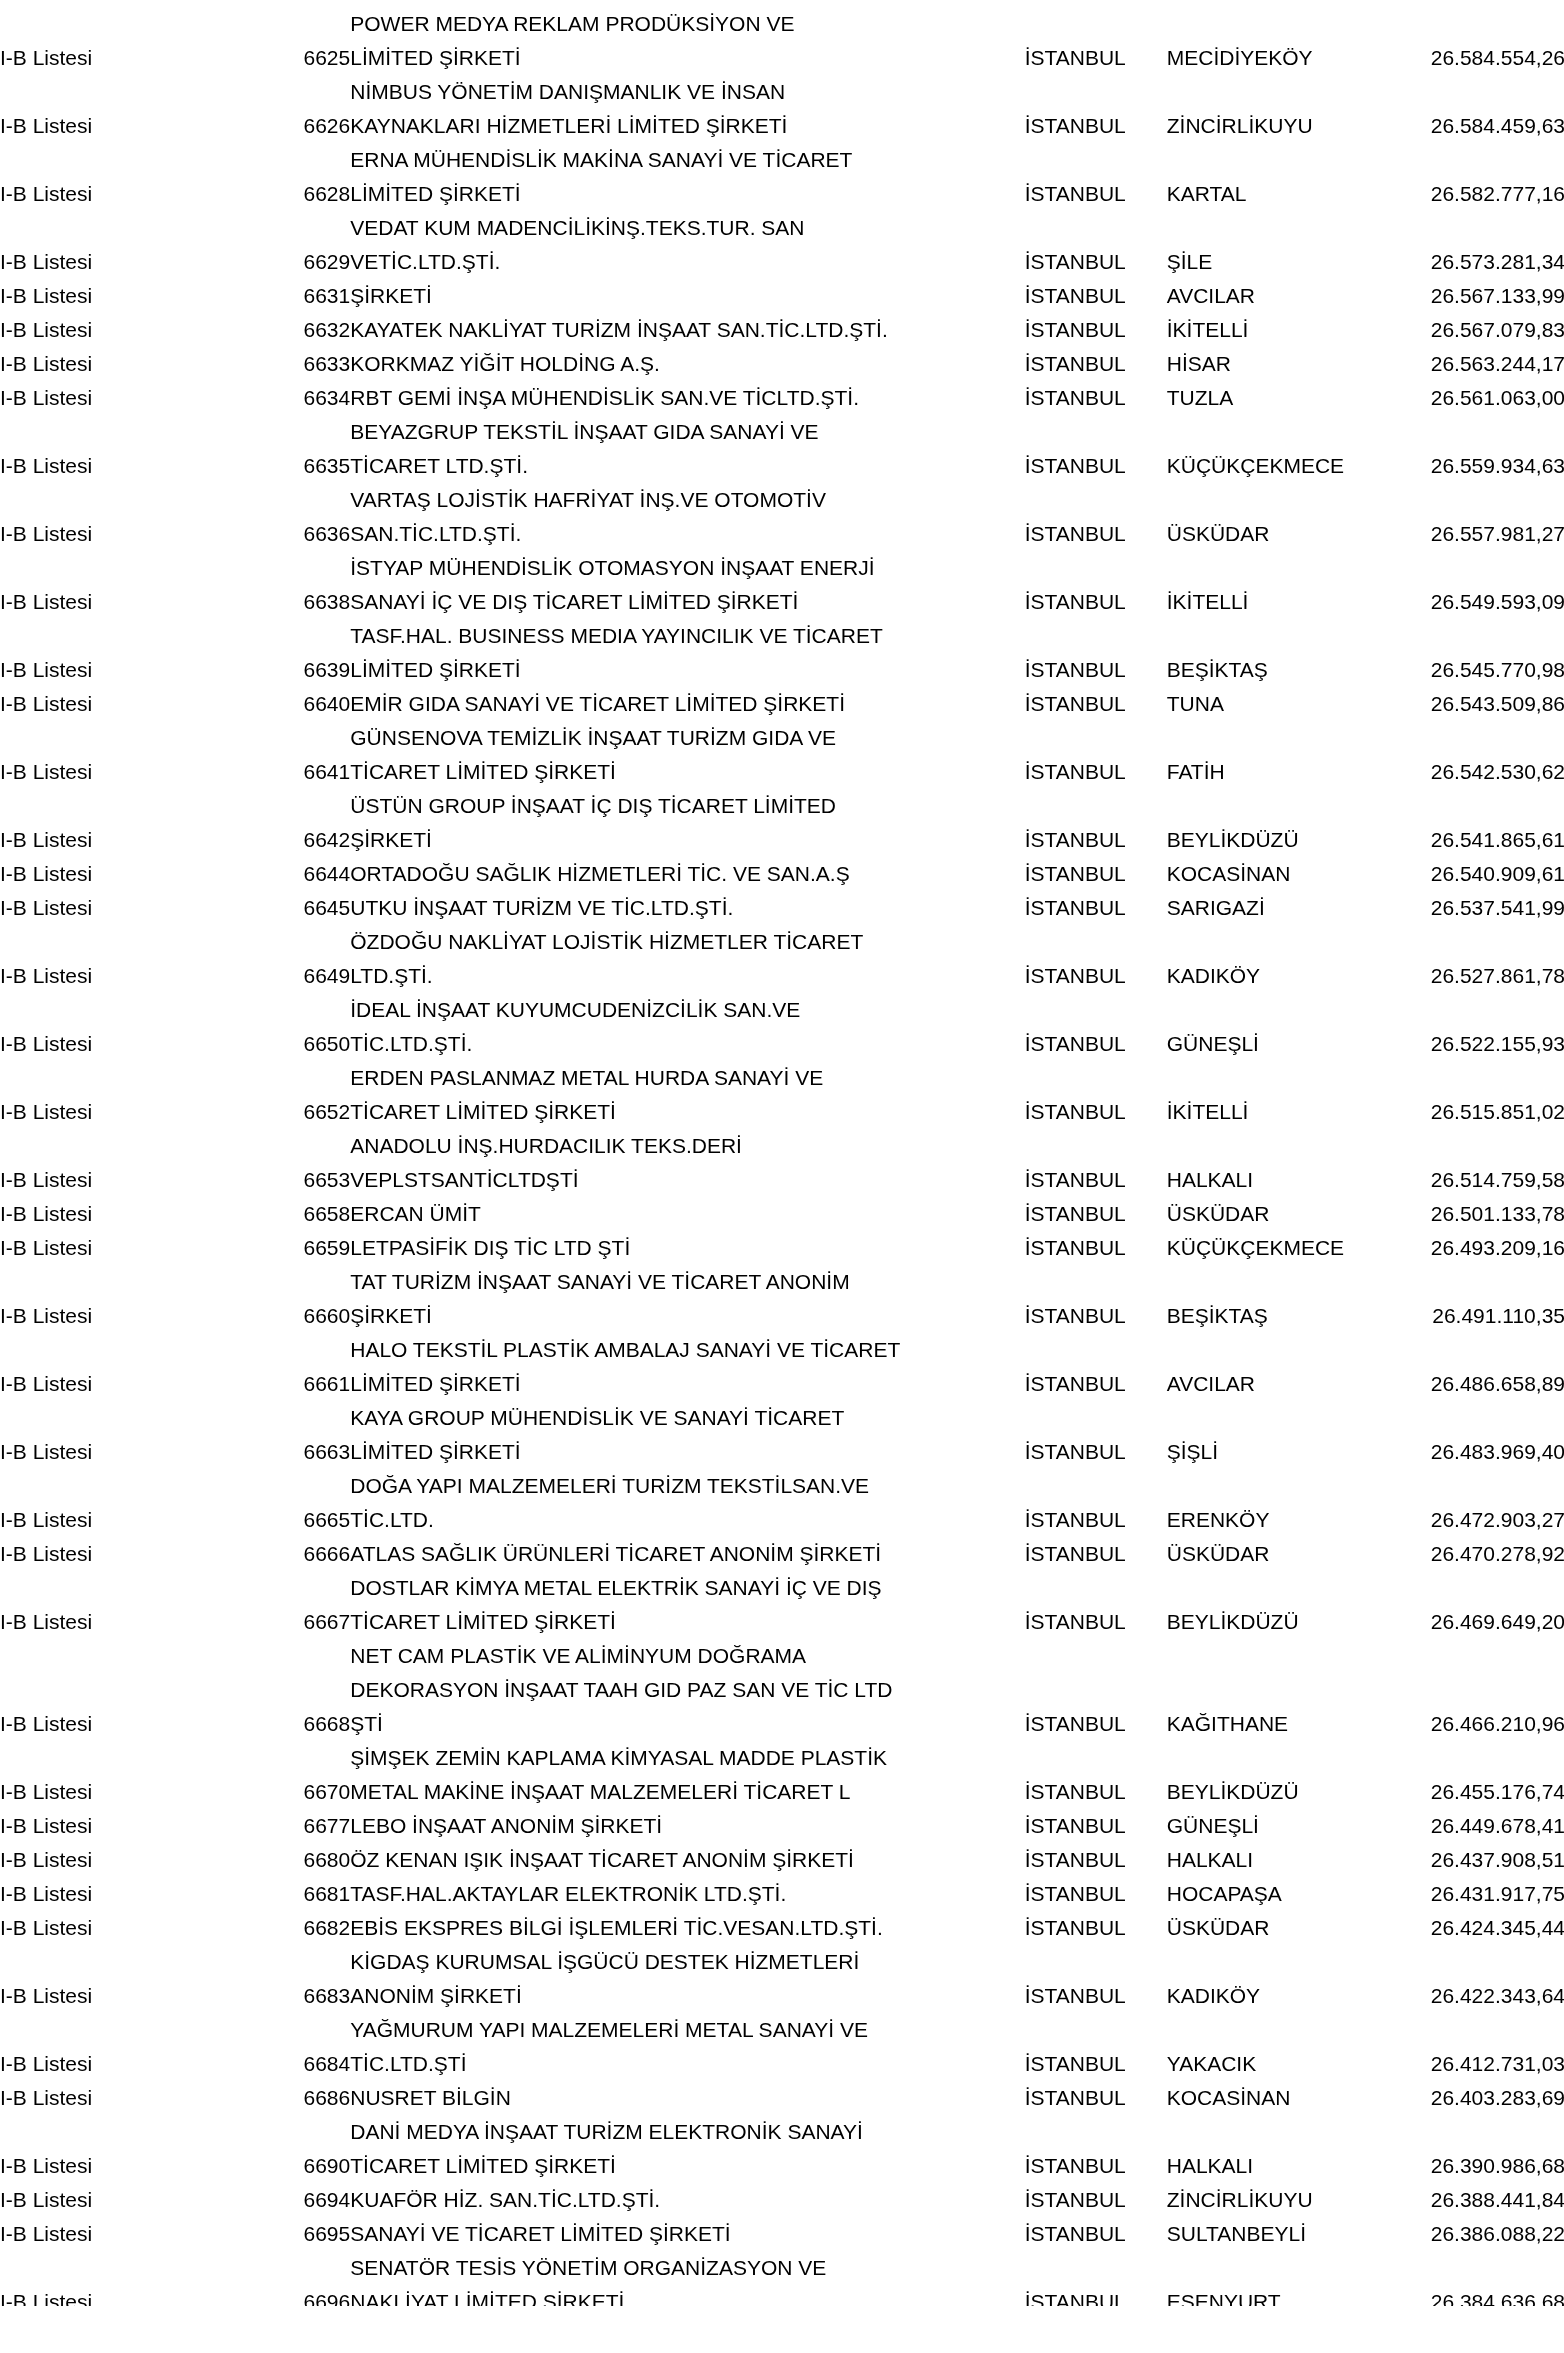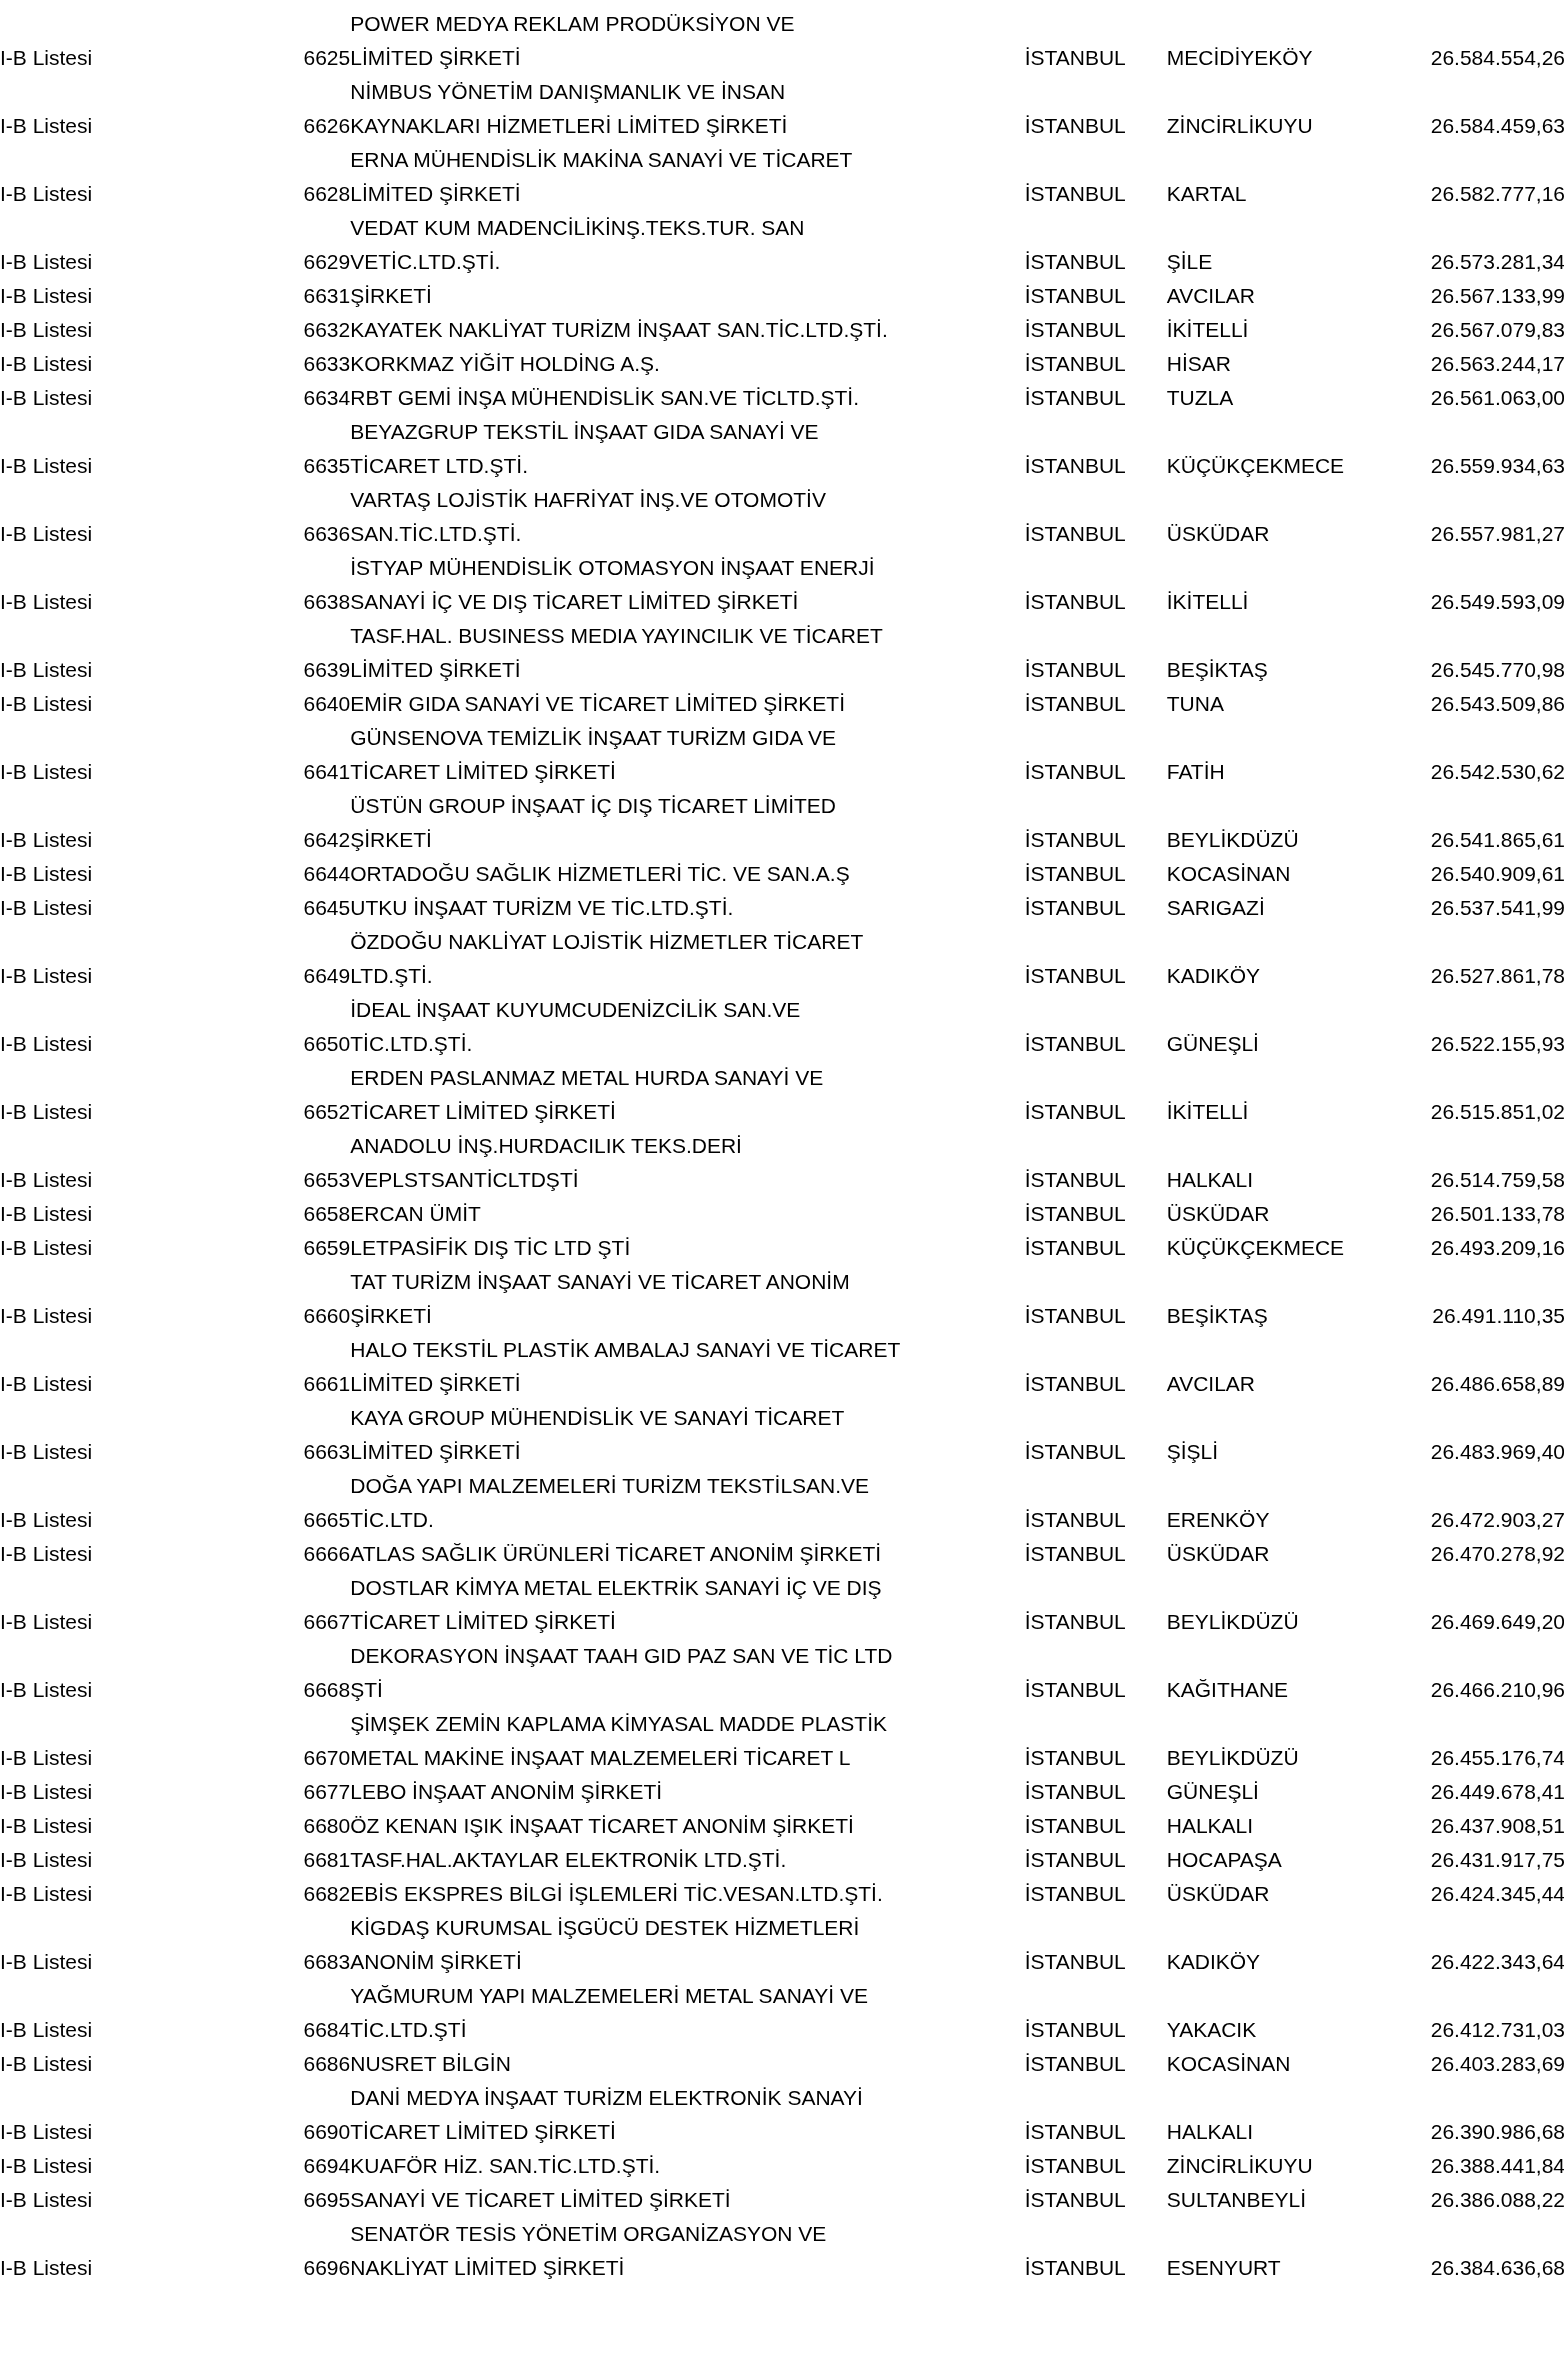--- a/index.html
+++ b/index.html
@@ -453,20 +453,28 @@
           <td class="list">I-B Listesi</td>
           <td class="no">6667</td>
           <td class="name">TİCARET LİMİTED ŞİRKETİ</td>
           <td class="city">İSTANBUL</td>
           <td class="office">BEYLİKDÜZÜ</td>
           <td class="amount">26.469.649,20</td>
         </tr>
         <tr class="wrapline">
           <td class="list"></td>
           <td class="no"></td>
+          <td class="name">NET CAM PLASTİK VE ALİMİNYUM DOĞRAMA</td>
+          <td class="city"></td>
+          <td class="office"></td>
+          <td class="amount"></td>
+        </tr>
+        <tr class="wrapline">
+          <td class="list"></td>
+          <td class="no"></td>
           <td class="name">DEKORASYON İNŞAAT TAAH GID PAZ SAN VE TİC LTD</td>
           <td class="city"></td>
           <td class="office"></td>
           <td class="amount"></td>
         </tr>
         <tr>
           <td class="list">I-B Listesi</td>
           <td class="no">6668</td>
           <td class="name">ŞTİ</td>
           <td class="city">İSTANBUL</td>

